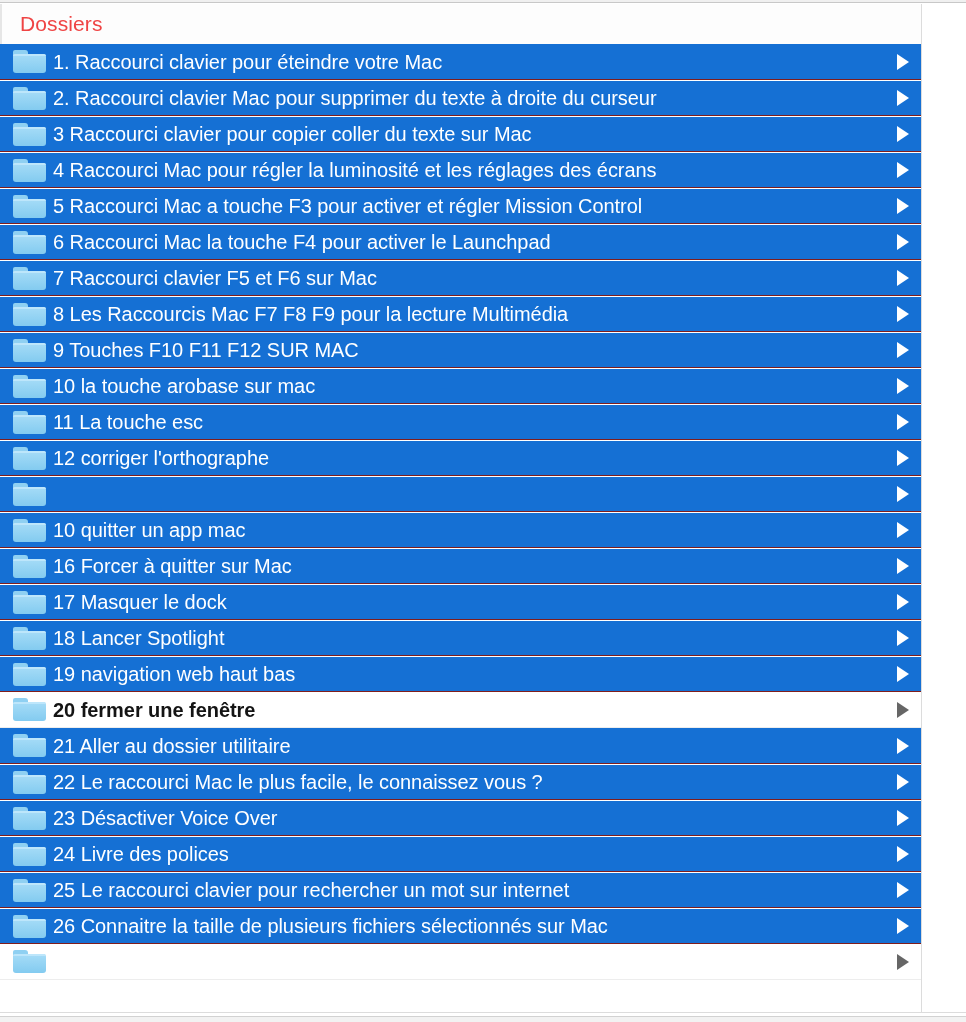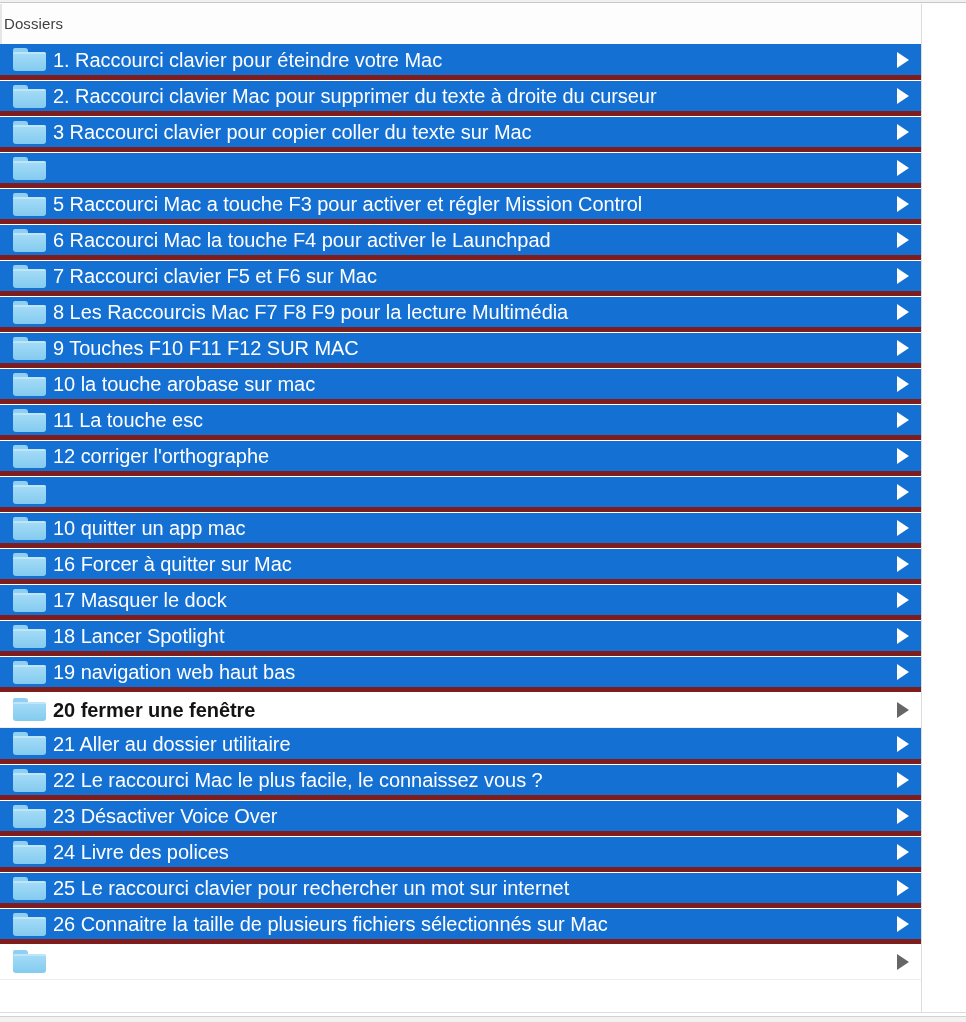--- a/index.html
+++ b/index.html
@@ -50,23 +50,23 @@
   }
   .header-left-edge {
     position: absolute;
     left: 0;
     top: 4px;
     width: 2px;
     height: 40px;
     background: #e6e6e6;
   }
   .header-title {
-    font-size: 15px;
-    color: #404040;
-    padding-left: 4px;
+    font-size: 21px;
+    color: #ef4444;
+    padding-left: 20px;
     letter-spacing: 0.1px;
     line-height: 40px;
   }
 
   
   .list {
     position: absolute;
     left: 0;
     top: 44px;
     width: 921px;
@@ -85,21 +85,21 @@
     background: #ffffff;
     cursor: default;
   }
   .row.selected {
     background: #1570d4;
   }
   .row.selected + .row.selected {
     border-top: 1px solid #ffffff;
   }
   .row.selected {
-    border-bottom: 5px solid #7f1d1d;
+    border-bottom: 1px solid #7f1d1d;
   }
   .row:not(.selected) {
     border-bottom: 1px solid #ededed;
     font-weight: bold;
   }
 
   
   .folder-icon {
     position: relative;
     flex: 0 0 auto;
@@ -247,20 +247,21 @@
         </span>
         <span class="row-label">3 Raccourci clavier pour copier coller du texte sur Mac</span>
         <span class="disclosure"></span>
       </div>
       <div class="row selected">
         <span class="folder-icon">
           <span class="tab"></span>
           <span class="body"></span>
           <span class="lip"></span>
         </span>
+        <span class="row-label">4 Raccourci Mac pour régler la luminosité et les réglages des écrans</span>
         <span class="disclosure"></span>
       </div>
       <div class="row selected">
         <span class="folder-icon">
           <span class="tab"></span>
           <span class="body"></span>
           <span class="lip"></span>
         </span>
         <span class="row-label">5 Raccourci Mac a touche F3 pour activer et régler Mission Control</span>
         <span class="disclosure"></span>

